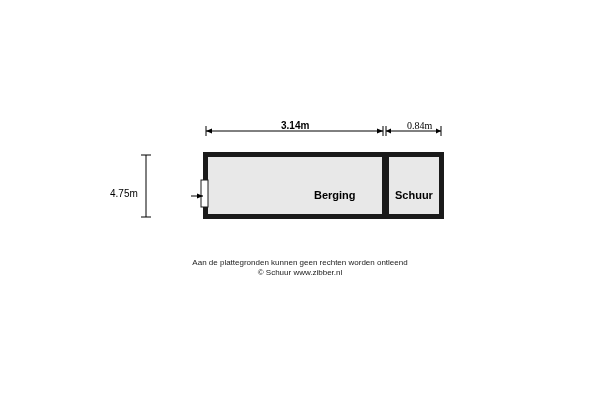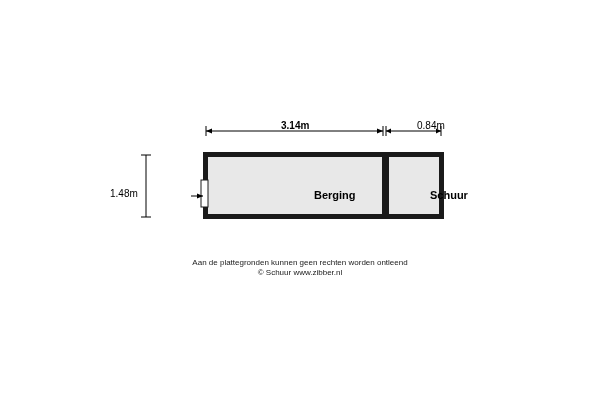--- a/index.html
+++ b/index.html
@@ -49,21 +49,20 @@
     white-space: nowrap;
   }
   #room-berging {
     left: 272px;
     top: 189px;
     padding-left: 40px;
   }
   #room-schuur {
     left: 396px;
     top: 189px;
-    margin-left: 35px;
   }
   .footer {
     position: absolute;
     width: 600px;
     text-align: center;
     font-size: 8px;
     color: #1a1a1a;
     font-family: "Liberation Sans", sans-serif;
   }
   #footer-line1 { top: 258px; left: 0; }
@@ -114,23 +113,23 @@
 
   <g>
     <line x1="191" y1="196" x2="203" y2="196" stroke="#000000" stroke-width="1"></line>
     <polygon points="203,196 197,193.5 197,198.5" fill="#000000"></polygon>
   </g>
 
 </svg>
 
 <div class="dim-label" id="dim-top-main" style="left: 281px;">3.14m</div>
 
-<div class="dim-label" id="dim-top-side" style="left: 417px;">0.84m</div>
+<div class="dim-label" id="dim-top-side" style="left: 407px; font-family: Liberation Serif, serif;">0.84m</div>
 
-<div class="dim-label" id="dim-left" style="left: 110px;">1.48m</div>
+<div class="dim-label" id="dim-left" style="left: 110px;">4.75m</div>
 
 <div class="room-label" id="room-berging" style="left: 274px;">Berging</div>
 
 <div class="room-label" id="room-schuur" style="left: 395px;">Schuur</div>
 
 <div class="footer" id="footer-line1">Aan de plattegronden kunnen geen rechten worden ontleend</div>
 
 <div class="footer" id="footer-line2">© Schuur www.zibber.nl</div>
 
 </body></html>

